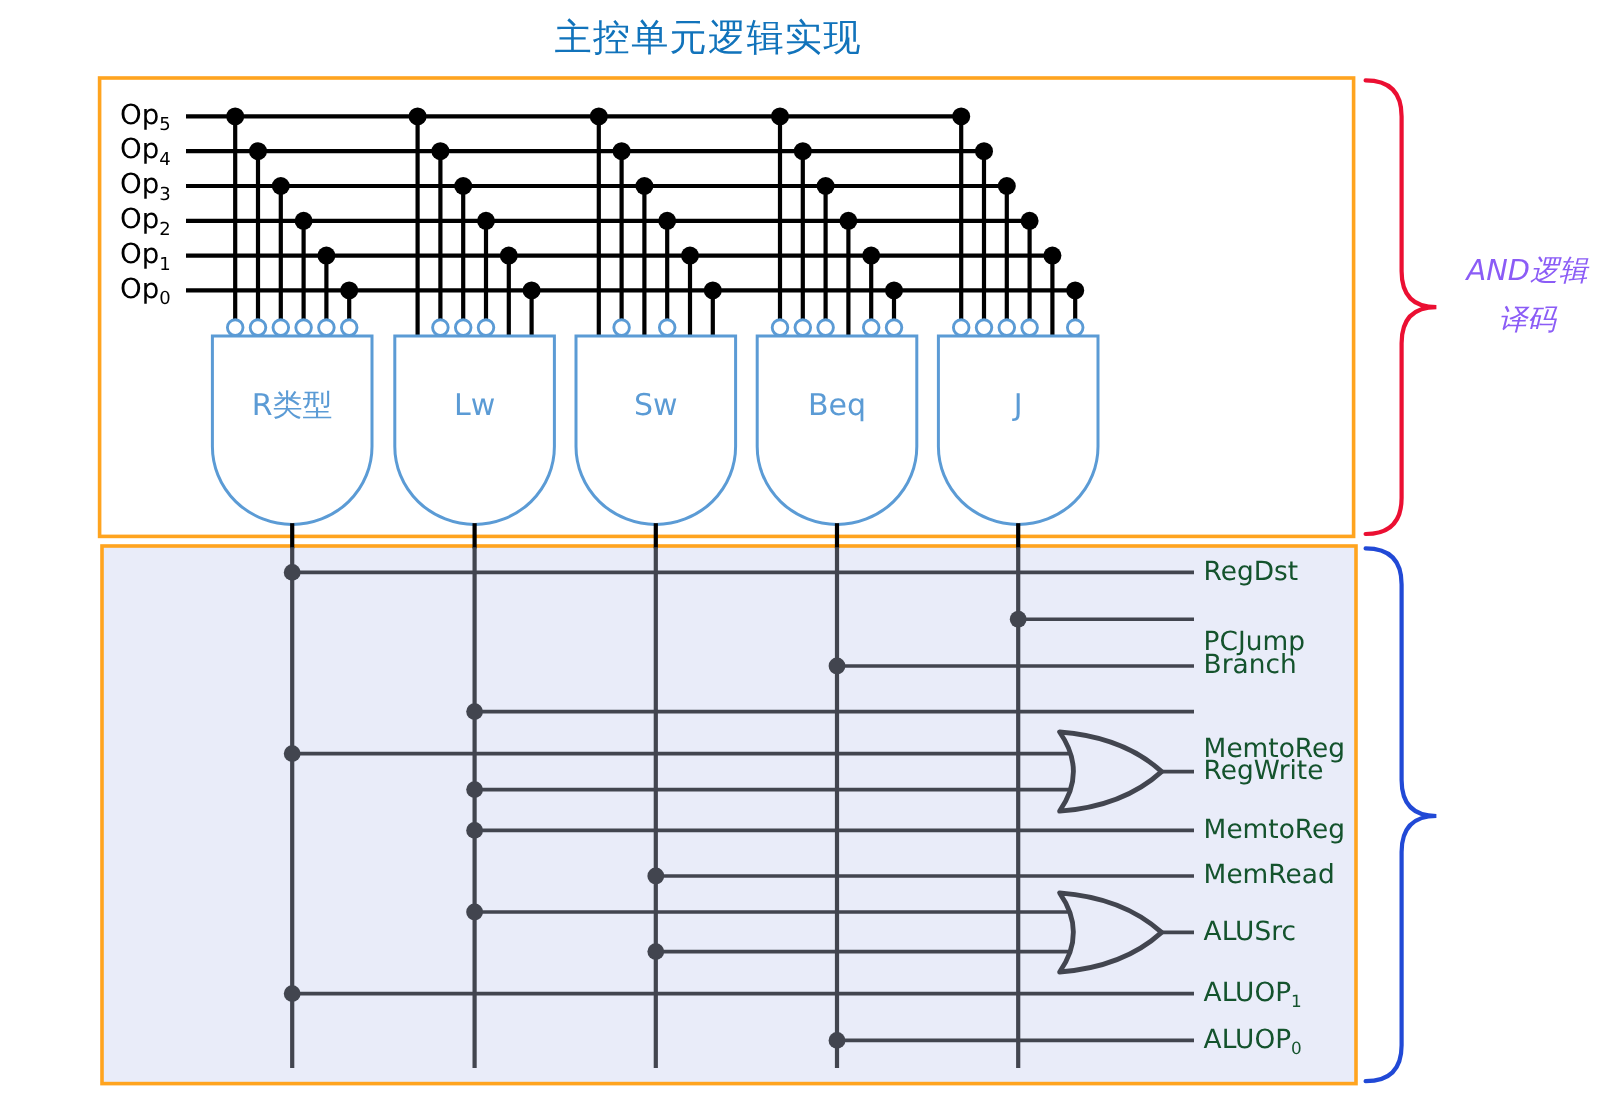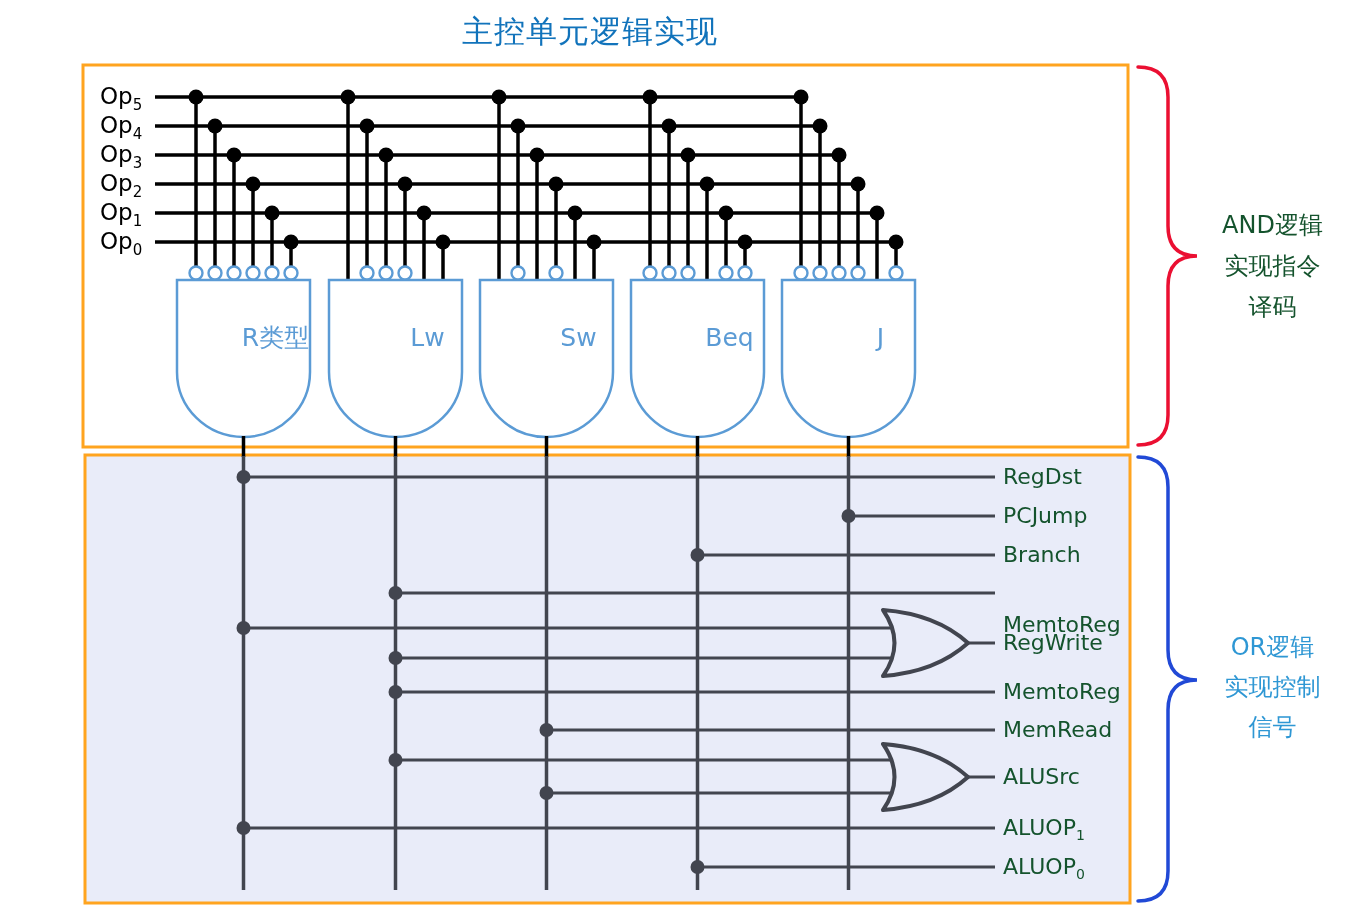--- a/index.html
+++ b/index.html
@@ -17,33 +17,33 @@
     left:240px;top:11px;width:700px;text-align:center;
     font-size:31px;font-weight:normal;color:#1173BB;letter-spacing:1px;
   }
   .op-label{
     left:100px;height:30px;line-height:30px;
     font-size:23px;color:#000000;
   }
   .op-label sub{font-size:15px;}
   .gate-label{
     top:323px;width:133px;text-align:center;height:30px;line-height:30px;
-    font-size:25px;color:#5B9BD5;margin-left:32px;
+    font-size:25px;color:#5B9BD5;
   }
   .out-label{
     left:1003px;height:30px;line-height:30px;
     font-size:22px;color:#14532d;
   }
   .out-label sub{font-size:14px;}
   .annot{
     left:1200px;width:145px;text-align:center;
     font-size:24px;
   }
   .annot div{display:block;}
-  .annot-and{top:205px;color:#14532d;line-height:41px;}
+  .annot-and{top:205px;color:#8b5cf6;line-height:41px;font-style:italic;}
   .annot-or{top:627px;color:#2E97D4;line-height:40px;}
 </style>
 </head>
 <body>
 
 <div class="stage">
 
   <svg width="1345" height="922" viewBox="0 0 1345 922">
 
     <rect x="83" y="65" width="1045" height="382" fill="#ffffff" stroke="#FFA41F" stroke-width="3"></rect>
@@ -227,34 +227,28 @@
   <div class="txt op-label" style="top:197px"><span>Op</span><sub>1</sub></div>
   <div class="txt op-label" style="top:226px"><span>Op</span><sub>0</sub></div>
 
   <div class="txt gate-label" style="left:177px">R类型</div>
   <div class="txt gate-label" style="left:329px">Lw</div>
   <div class="txt gate-label" style="left:480px">Sw</div>
   <div class="txt gate-label" style="left:631px">Beq</div>
   <div class="txt gate-label" style="left:782px">J</div>
 
   <div class="txt out-label" style="top:462px"><span>RegDst</span><sub></sub></div>
-  <div class="txt out-label" style="top:501px"><span>PCJump</span><sub></sub></div>
+  <div class="txt out-label" style="top:521px"><span>PCJump</span><sub></sub></div>
   <div class="txt out-label" style="top:540px"><span>Branch</span><sub></sub></div>
   <div class="txt out-label" style="top:610px"><span>MemtoReg</span><sub></sub></div>
   <div class="txt out-label" style="top:628px"><span>RegWrite</span><sub></sub></div>
   <div class="txt out-label" style="top:677px"><span>MemtoReg</span><sub></sub></div>
   <div class="txt out-label" style="top:715px"><span>MemRead</span><sub></sub></div>
   <div class="txt out-label" style="top:762px"><span>ALUSrc</span><sub></sub></div>
   <div class="txt out-label" style="top:813px"><span>ALUOP</span><sub>1</sub></div>
   <div class="txt out-label" style="top:852px"><span>ALUOP</span><sub>0</sub></div>
 
   <div class="txt annot annot-and">
     <div>AND逻辑</div>
-    <div>实现指令</div>
     <div>译码</div>
   </div>
-  <div class="txt annot annot-or">
-    <div>OR逻辑</div>
-    <div>实现控制</div>
-    <div>信号</div>
-  </div>
 
 </div>
 
 </body></html>

